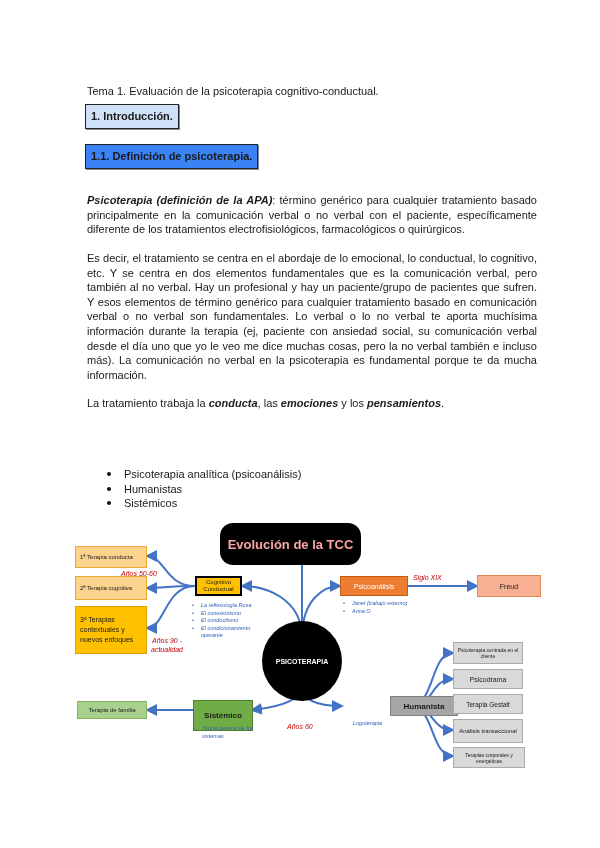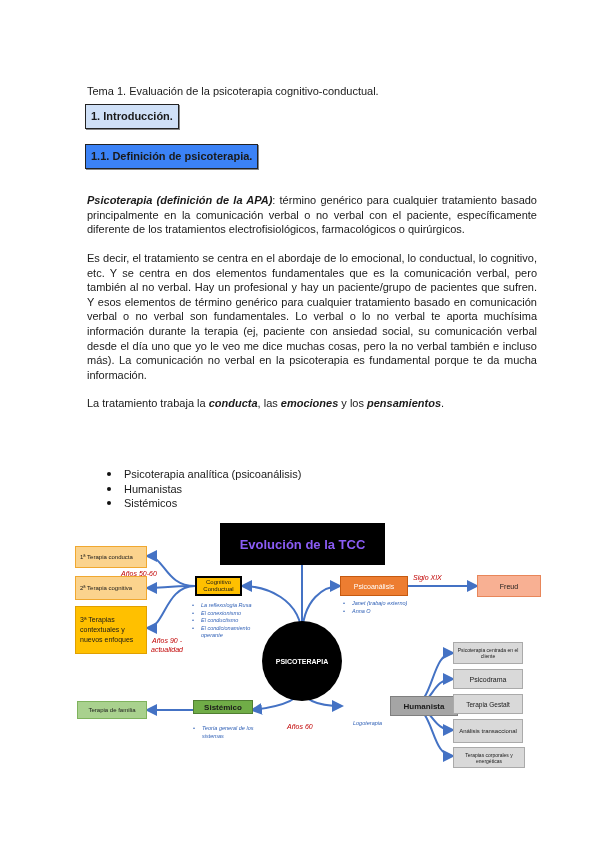--- a/index.html
+++ b/index.html
@@ -75,21 +75,21 @@
         <path d="M128,192 L82,192" marker-end="url(#ar)"></path>
 
         <path d="M345,188 C370,188 365,135 388,135" marker-end="url(#ar)"></path>
         <path d="M345,188 C370,188 365,161 388,161" marker-end="url(#ar)"></path>
         <path d="M345,188 C370,188 370,185 388,185" marker-end="url(#ar)"></path>
         <path d="M345,188 C370,188 365,212 388,212" marker-end="url(#ar)"></path>
         <path d="M345,188 C370,188 365,238 388,238" marker-end="url(#ar)"></path>
       </g>
     </svg>
 
-    <div class="node" style="left:155px;top:5px;width:165px;height:42px;background:#000;color:#8b5cf6;font-size:13px;font-weight:bold;">Evolución de la TCC</div>
+    <div class="node" style="left:155px;top:5px;width:141px;height:42px;background:#000;color:#fca5a5;font-size:13px;font-weight:bold;border-radius:13px;">Evolución de la TCC</div>
 
     <div class="node" style="left:197px;top:103px;width:80px;height:80px;border-radius:50%;background:#000;color:#fff;font-size:7px;font-weight:bold;">PSICOTERAPIA</div>
 
     <div class="node" style="left:130px;top:58px;width:47px;height:20px;background:#ffc000;border:2px solid #000;font-size:6px;line-height:7px;">Cognitivo Conductual</div>
     <ul class="sub" style="left:127px;top:84px;width:80px;">
       <li>La reflexología Rusa</li>
       <li>El conexionismo</li>
       <li>El conductismo</li>
       <li>El condicionamiento operante</li>
     </ul>
@@ -101,21 +101,21 @@
     <div class="lbl-red" style="left:82px;top:118px;width:40px;text-align:center;line-height:9px;">Años 90 - actualidad</div>
 
     <div class="node" style="left:275px;top:58px;width:68px;height:20px;background:#ed7d31;border:1px solid #c55a11;font-size:7px;color:#fff;">Psicoanálisis</div>
     <ul class="sub" style="left:278px;top:82px;width:80px;">
       <li>Janet (trabajo externo)</li>
       <li>Anna O</li>
     </ul>
     <div class="lbl-red" style="left:348px;top:56px;">Siglo XIX</div>
     <div class="node" style="left:412px;top:57px;width:64px;height:22px;background:#f8b093;border:1px solid #e8865a;font-size:7px;">Freud</div>
 
-    <div class="node" style="left:128px;top:182px;width:60px;height:14px;background:#70ad47;border:1px solid #507e32;font-size:8px;font-weight:bold;">Sistémico</div>
+    <div class="node" style="left:128px;top:182px;width:60px;height:31px;background:#70ad47;border:1px solid #507e32;font-size:8px;font-weight:bold;">Sistémico</div>
     <ul class="sub" style="left:128px;top:207px;width:70px;">
       <li>Teoría general de los sistemas</li>
     </ul>
     <div class="node" style="left:12px;top:183px;width:70px;height:18px;background:#a9d18e;border:1px solid #7fb35d;font-size:6px;">Terapia de familia</div>
 
     <div class="node" style="left:277px;top:178px;width:68px;height:20px;background:#a5a5a5;border:1px solid #7f7f7f;font-size:8px;font-weight:bold;margin-left:48px;">Humanista</div>
     <div class="sub" style="left:288px;top:202px;">Logoterapia</div>
     <div class="lbl-red" style="left:222px;top:205px;">Años 60</div>
 
     <div class="node" style="left:388px;top:124px;width:70px;height:22px;background:#d9d9d9;border:1px solid #aaa;font-size:5px;line-height:6px;">Psicoterapia centrada en el cliente</div>

